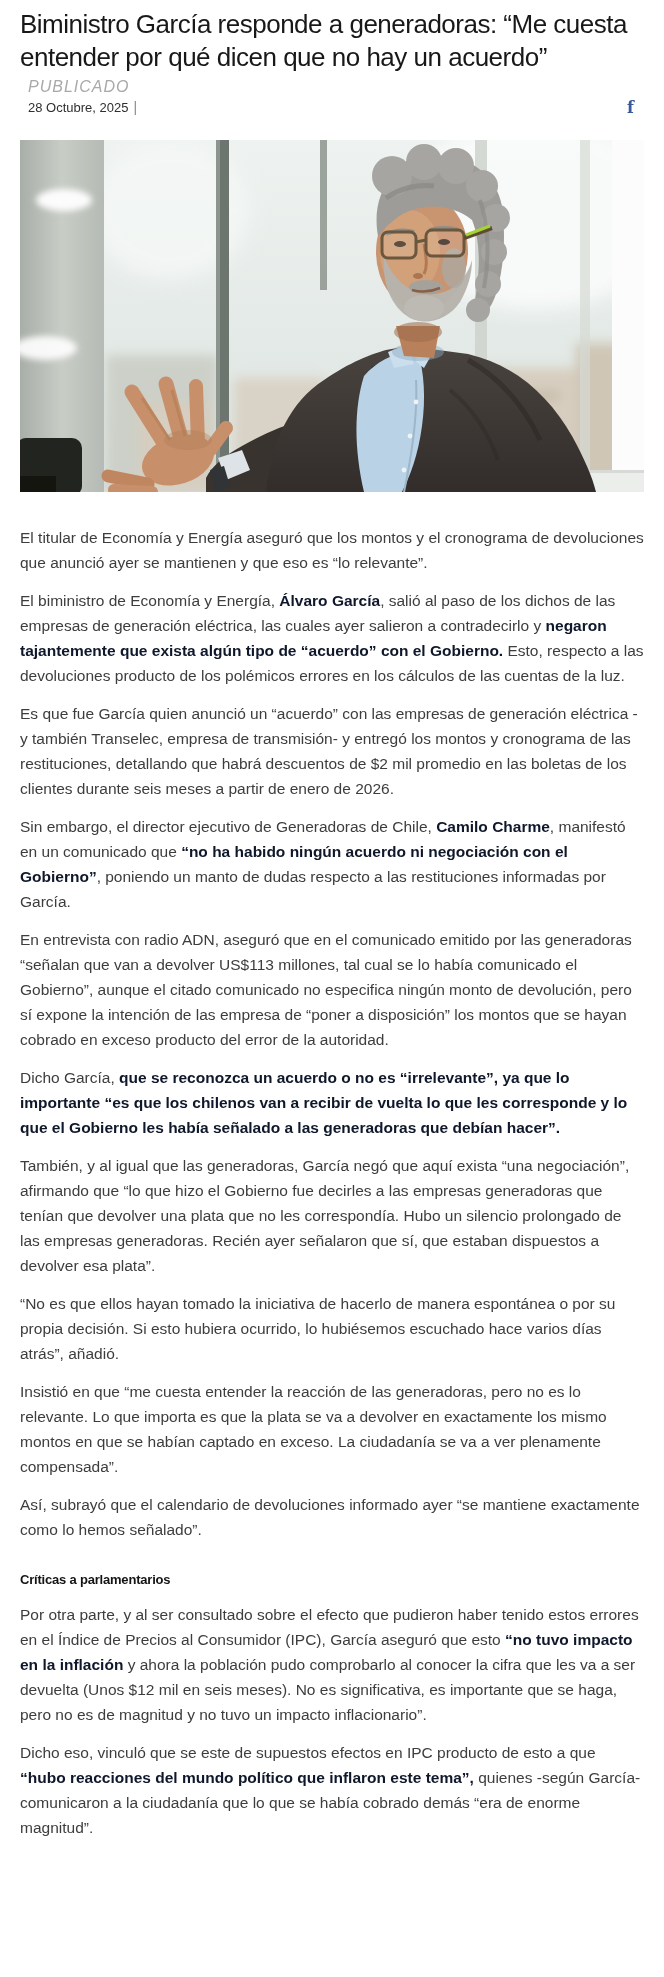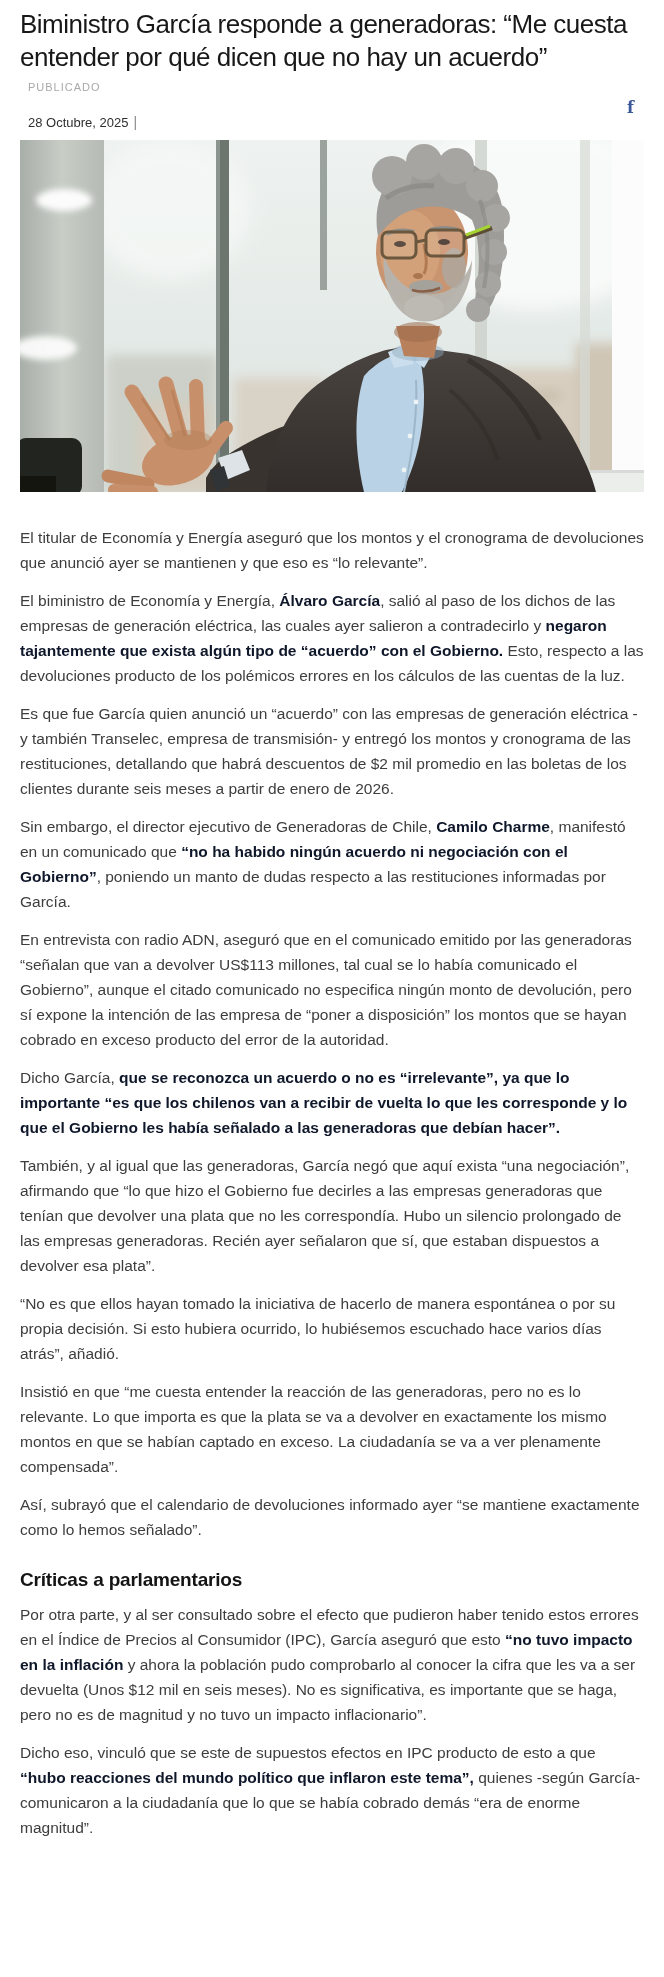--- a/index.html
+++ b/index.html
@@ -3,37 +3,37 @@
 <meta charset="utf-8">
 <style>
   html,body{margin:0;padding:0;background:#ffffff;}
   body{width:664px;font-family:"Liberation Sans","DejaVu Sans",sans-serif;-webkit-font-smoothing:antialiased;}
   .page{width:664px;box-sizing:border-box;padding:8px 20px 24px;}
   h1.article-title{
     margin:0;padding:0 0 2px;
     font-size:26px;line-height:33px;font-weight:400;color:#181818;letter-spacing:-0.5px;
   }
   .meta-row{position:relative;padding-left:8px;margin:4px 0 0;height:46px;}
-  .published-label{font-size:11px;color:#a9a9a9;letter-spacing:1px;line-height:14px;}
-  .date-line{font-size:13px;color:#2f2f2f;line-height:24px;margin-top:16px;}
+  .published-label{font-size:16px;color:#a9a9a9;letter-spacing:1px;line-height:14px;font-style:italic;}
+  .date-line{font-size:13px;color:#2f2f2f;line-height:18px;margin-top:4px;}
   .date-sep{color:#8a8a8a;margin-left:5px;font-size:14px;}
   .fb-share{
     position:absolute;right:10px;top:20px;border:none;background:none;cursor:pointer;
     color:#3b5998;font-family:"DejaVu Serif","Liberation Serif",serif;
     font-size:16px;font-weight:700;line-height:16px;padding:0;
   }
   .hero{width:624px;height:352px;margin:14px 0 0;overflow:hidden;}
   .hero svg{display:block;width:624px;height:352px;}
   .article-body{margin-top:33px;}
   .article-body p{
     margin:0 0 13px;font-size:15.5px;line-height:25px;color:#3d3d3d;
   }
   .article-body strong{font-weight:700;color:#0f172a;}
   .article-body h2{
-    margin:26px 0 10px;font-size:19px;line-height:24px;font-weight:700;color:#141414;letter-spacing:-0.2px;
+    margin:26px 0 10px;font-size:13px;line-height:24px;font-weight:700;color:#141414;letter-spacing:-0.2px;
   }
 </style>
 </head>
 <body>
 
 <div class="page">
 
   <h1 class="article-title">Biministro García responde a generadoras: “Me cuesta entender por qué dicen que no hay un acuerdo”</h1>
 
   <div class="meta-row">

